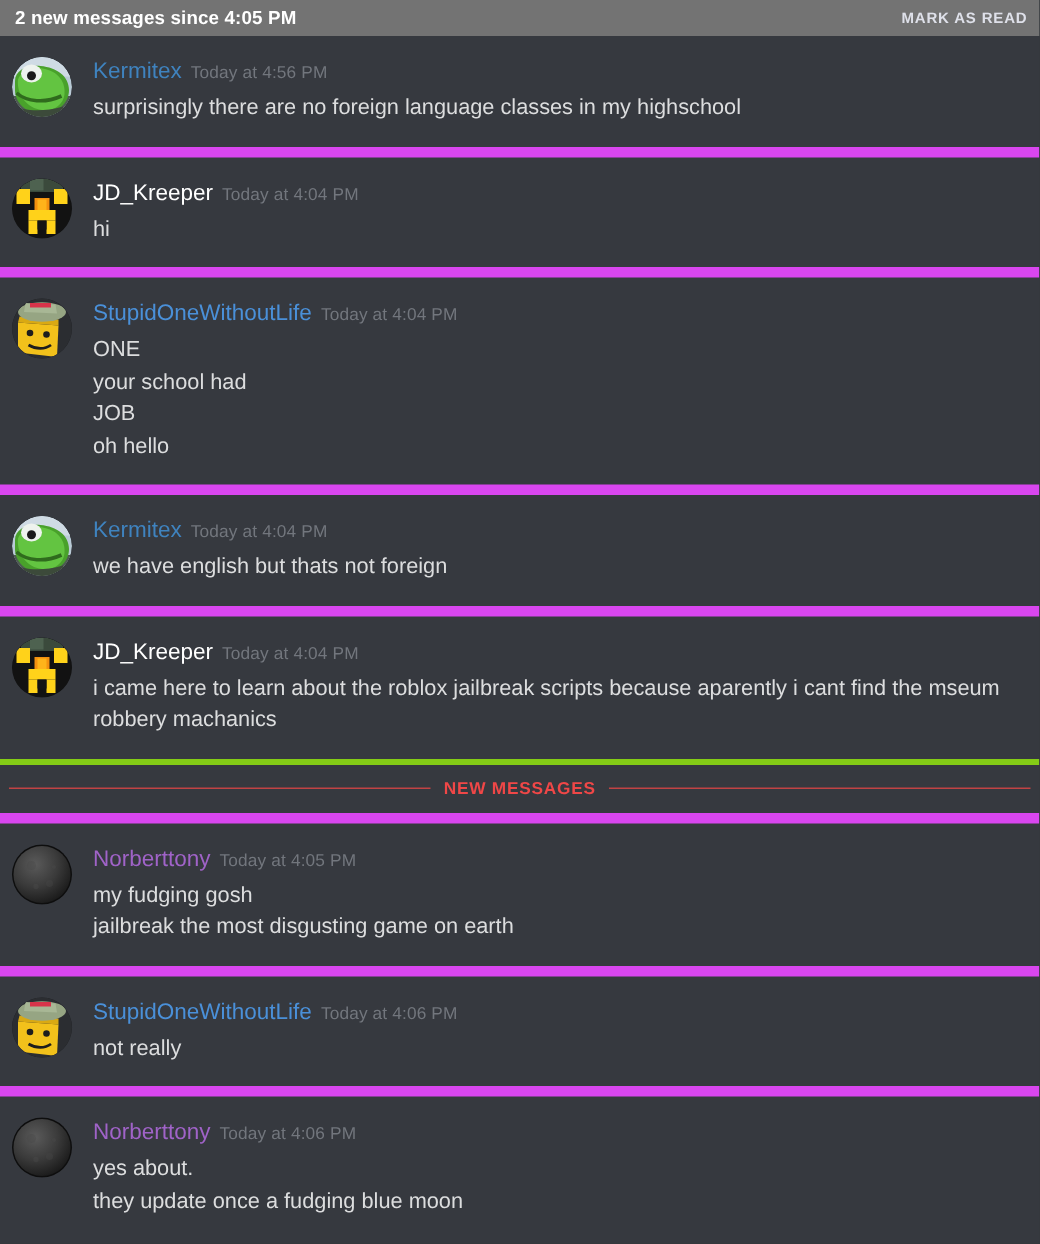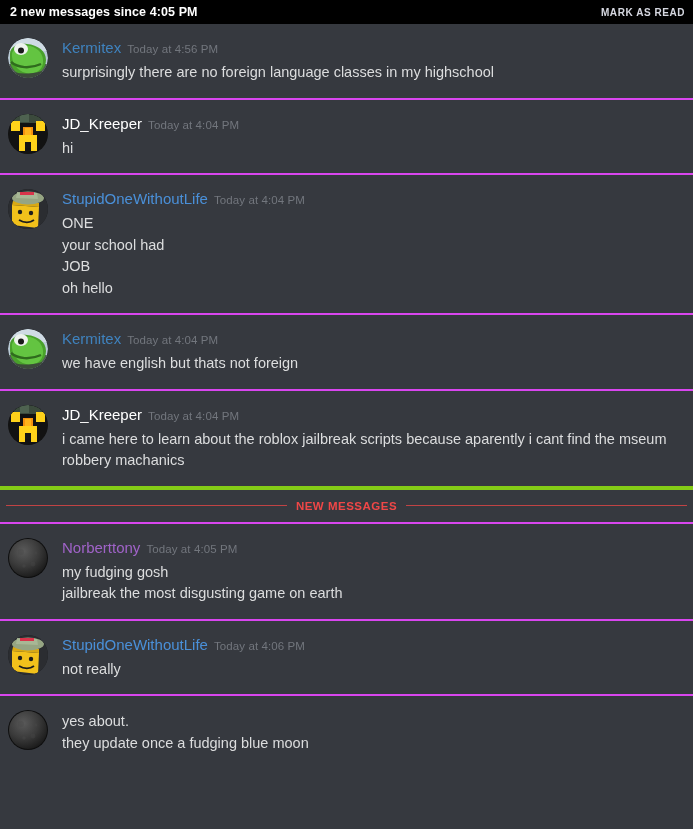--- a/index.html
+++ b/index.html
@@ -18,21 +18,21 @@
     height: 829px;
     background: #36393f;
     display: flex;
     flex-direction: column;
   }
 
   
   .banner {
     height: 24px;
     min-height: 24px;
-    background: #000000;
+    background: #737373;
     color: #ffffff;
     display: flex;
     align-items: center;
     justify-content: space-between;
     padding: 0 8px 0 10px;
     font-size: 12.5px;
     font-weight: 700;
     letter-spacing: 0.1px;
     cursor: pointer;
     user-select: none;
@@ -50,21 +50,21 @@
     flex: 1;
     overflow: hidden;
     display: flex;
     flex-direction: column;
   }
 
   .msg-group {
     position: relative;
     display: flex;
     padding: 14px 10px 14px 8px;
-    border-top: 2px solid #d946ef;
+    border-top: 7px solid #d946ef;
   }
   .msg-group.first { border-top: none; }
 
   .avatar {
     width: 40px;
     height: 40px;
     min-width: 40px;
     border-radius: 50%;
     margin-right: 14px;
     overflow: hidden;
@@ -357,19 +357,20 @@
               <rect width="40" height="40" fill="#0e0e0e"></rect>
               <circle cx="20" cy="20" r="19" fill="url(#gM)"></circle>
               <circle cx="13" cy="14" r="3" fill="#4a4a4a" opacity=".45"></circle>
               <circle cx="25" cy="26" r="2.4" fill="#474747" opacity=".4"></circle>
               <circle cx="16" cy="28" r="1.8" fill="#4c4c4c" opacity=".35"></circle>
               <circle cx="28" cy="15" r="1.4" fill="#4c4c4c" opacity=".3"></circle>
             </g>
           </svg>
         </div>
         <div class="msg-body">
+          <div class="msg-head"><span class="username" style="color:#a063c8">Norberttony</span><span class="timestamp">Today at 4:06 PM</span></div>
           <div class="msg-line">yes about.</div>
           <div class="msg-line">they update once a fudging blue moon</div>
         </div>
       </div>
     </div>
 
 </div>
 
 </body></html>

